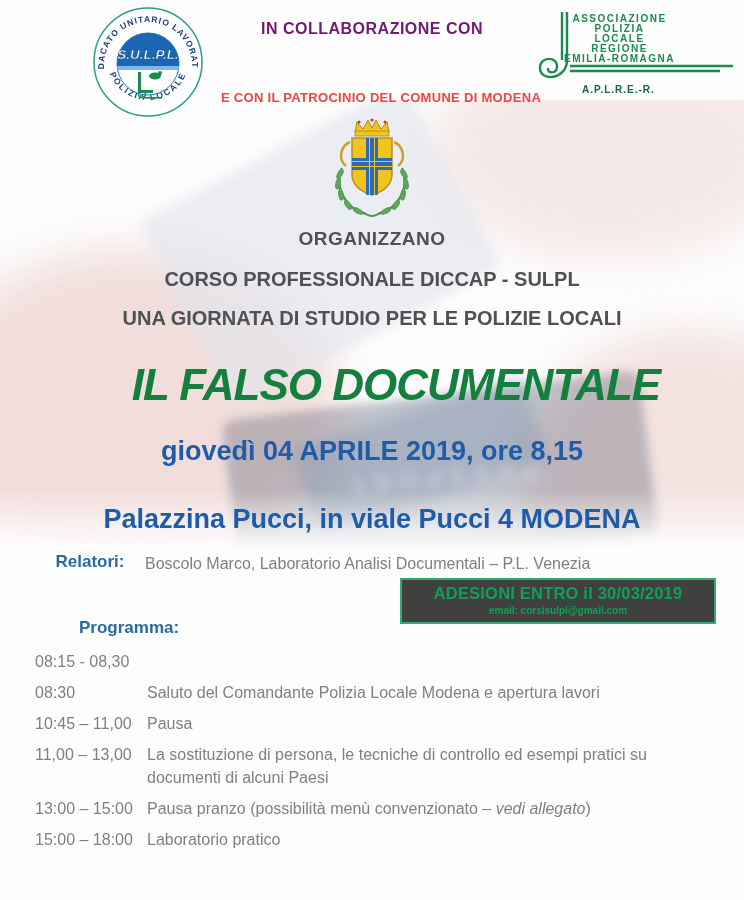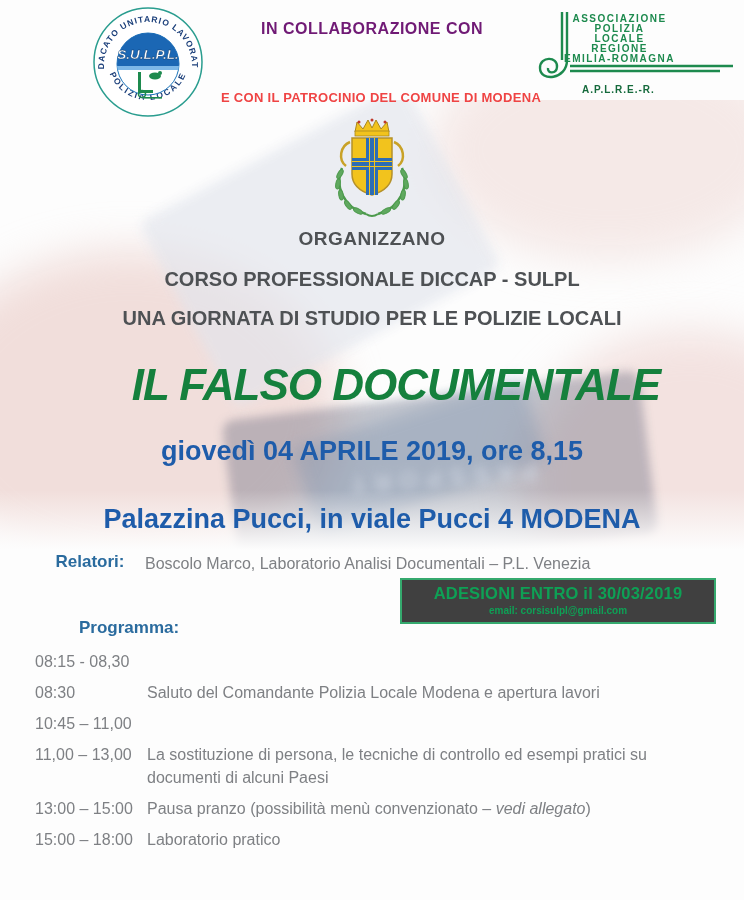--- a/index.html
+++ b/index.html
@@ -216,20 +216,21 @@
     <div class="abs schedule">
         <div class="sched-row">
           <span class="sched-time">08:15 - 08,30</span>
         </div>
         <div class="sched-row">
           <span class="sched-time">08:30</span>
           <span class="sched-desc">Saluto del Comandante Polizia Locale Modena e apertura lavori</span>
         </div>
         <div class="sched-row">
           <span class="sched-time">10:45 – 11,00</span>
+          <span class="sched-desc">Pausa</span>
         </div>
         <div class="sched-row">
           <span class="sched-time">11,00 – 13,00</span>
           <span class="sched-desc">La sostituzione di persona, le tecniche di controllo ed esempi pratici su documenti di alcuni Paesi</span>
         </div>
         <div class="sched-row">
           <span class="sched-time">13:00 – 15:00</span>
           <span class="sched-desc">Pausa pranzo (possibilità menù convenzionato – <i>vedi allegato</i>)</span>
         </div>
         <div class="sched-row">

